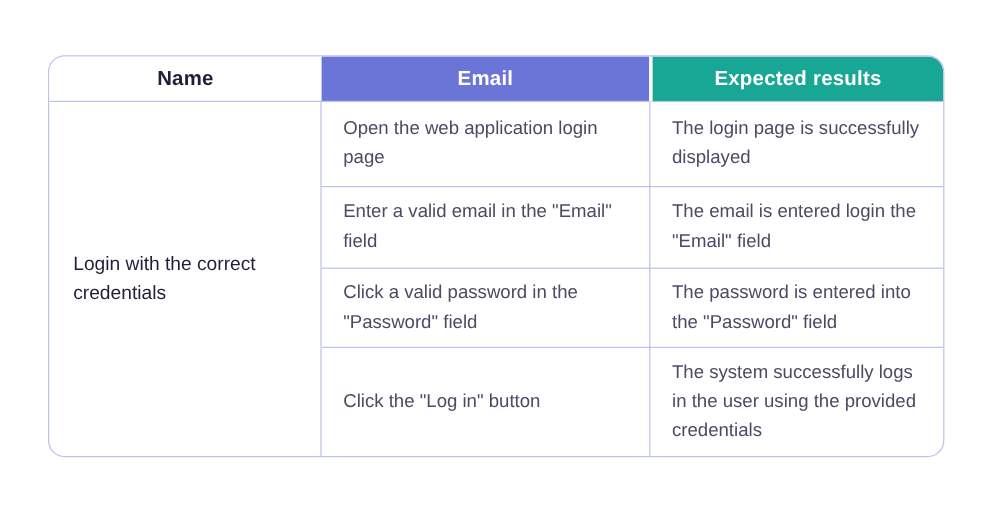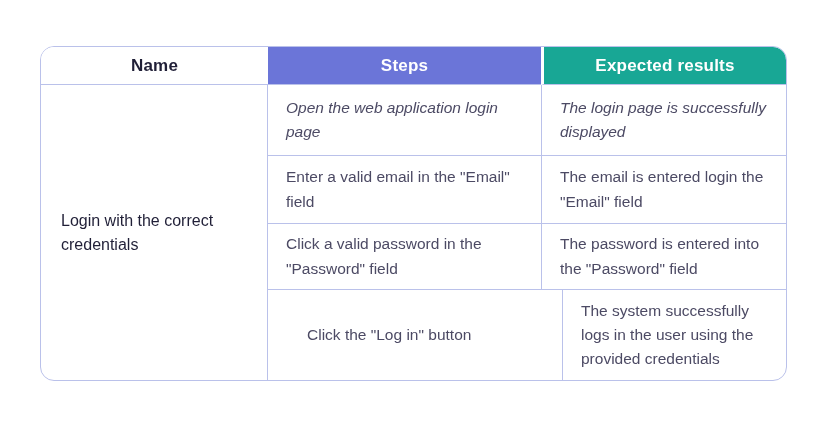--- a/index.html
+++ b/index.html
@@ -65,36 +65,36 @@
     grid-row: 2 / 6;
     border-right: 1px solid var(--border);
     font-size: 16px;
     font-weight: 400;
     color: var(--name-text);
     line-height: 1.5;
     padding: 0 20px;
   }
   .c-step { grid-column: 2; }
   .c-exp  { grid-column: 3; border-left: 1px solid var(--border); }
-  .r1 { grid-row: 2; font-style: italic; }
+  .r1 { grid-row: 2; }
   .r2 { grid-row: 3; }
   .r3 { grid-row: 4; }
-  .r4 { grid-row: 5; margin-left: 21px; }
+  .r4 { grid-row: 5; }
   .r1, .r2, .r3 { border-bottom: 1px solid var(--border); }
 </style>
 </head>
 <body>
 
 <div class="table">
 
   <div class="hcell h-name">
     <span>Name</span>
   </div>
   <div class="hcell h-steps">
-    <span>Steps</span>
+    <span>Email</span>
   </div>
   <div class="hcell h-expected">
     <span>Expected results</span>
   </div>
 
   <div class="cell name-cell">
     <span>Login with the correct credentials</span>
   </div>
 
   <div class="cell c-step r1">

